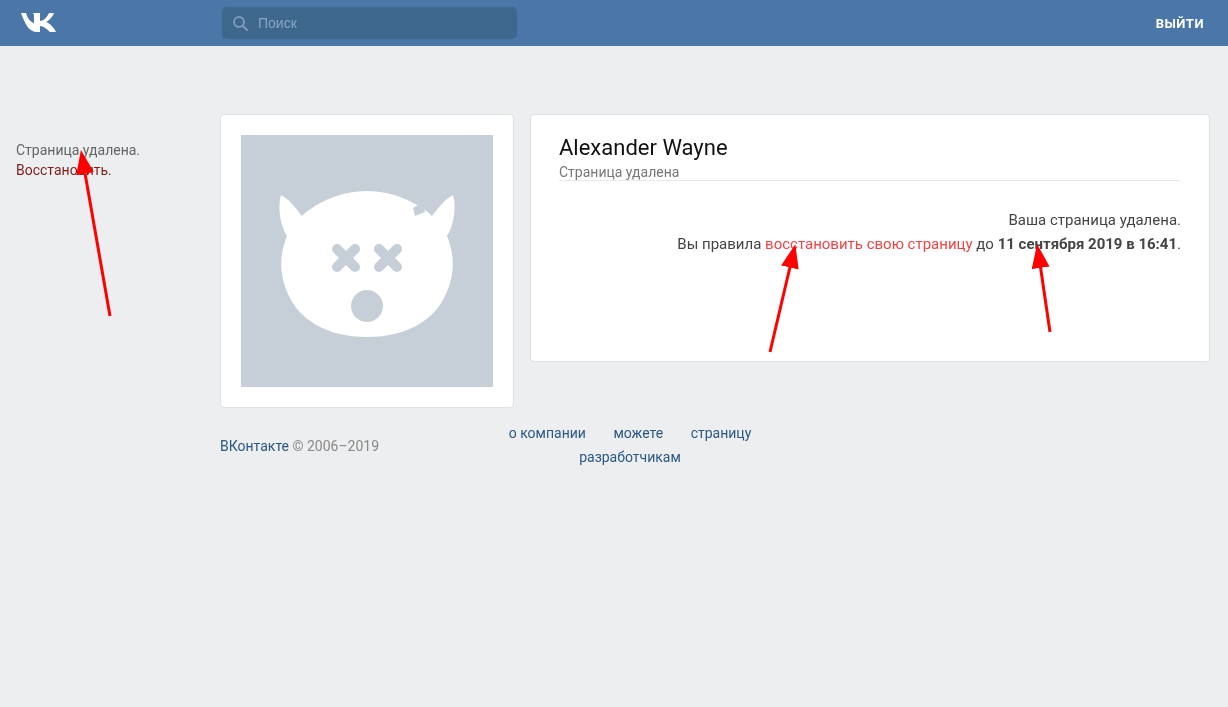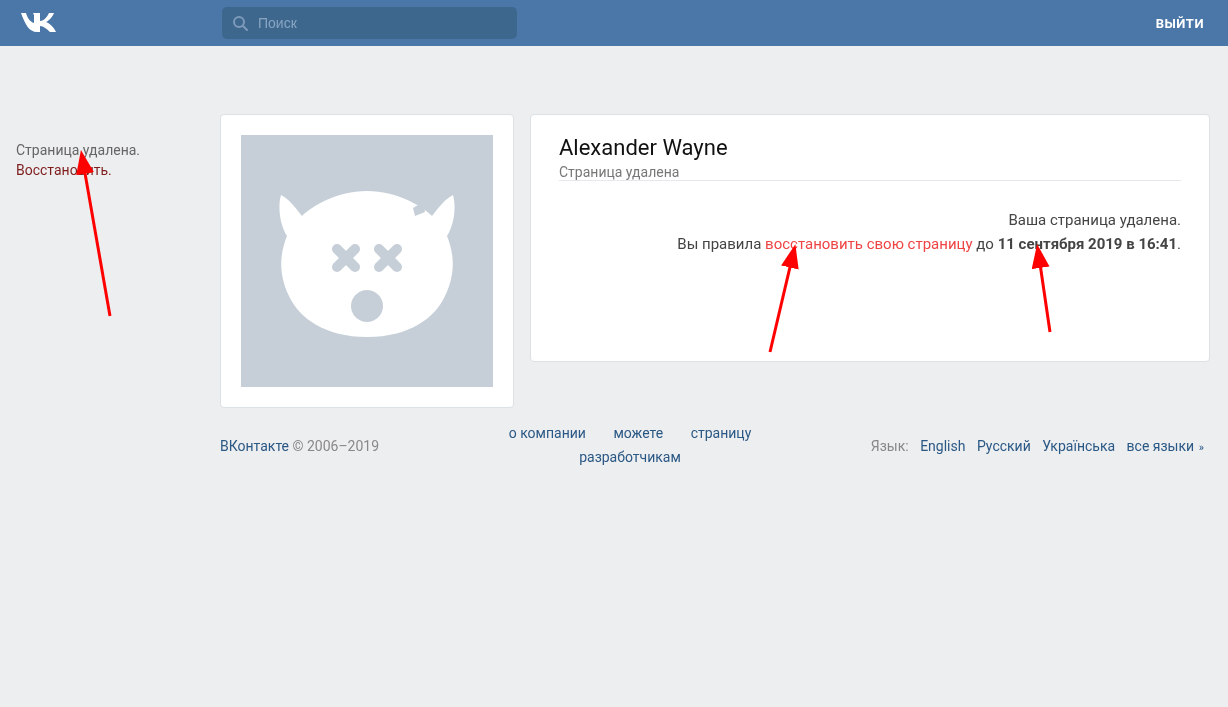--- a/index.html
+++ b/index.html
@@ -275,27 +275,20 @@
   <div class="footer">
     <div class="left">
       <a class="brand">ВКонтакте</a><span class="copy"> © 2006–2019</span>
     </div>
     <div class="mid">
       <a>о компании</a>
       <a>можете</a>
       <a>страницу</a><br>
       <a>разработчикам</a>
     </div>
-    <div class="right">
-      <span class="lbl">Язык:</span>
-      <a>English</a>
-      <a>Русский</a>
-      <a>Українська</a>
-      <a><span>все языки</span><span class="chevron"> »</span></a>
-    </div>
   </div>
 
   <div class="arrow" style="left:60px; top:100px;">
     <svg width="80" height="180">
       <defs>
           <marker id="ah1" markerWidth="10" markerHeight="10" refX="6" refY="3" orient="auto">
             <path d="M0,0 L8,3 L0,6 Z" fill="#ff0000"></path>
           </marker>
         </defs>
       <line x1="50" y1="170" x2="22" y2="10" stroke="#ff0000" stroke-width="3" marker-end="url(#ah1)"></line>

